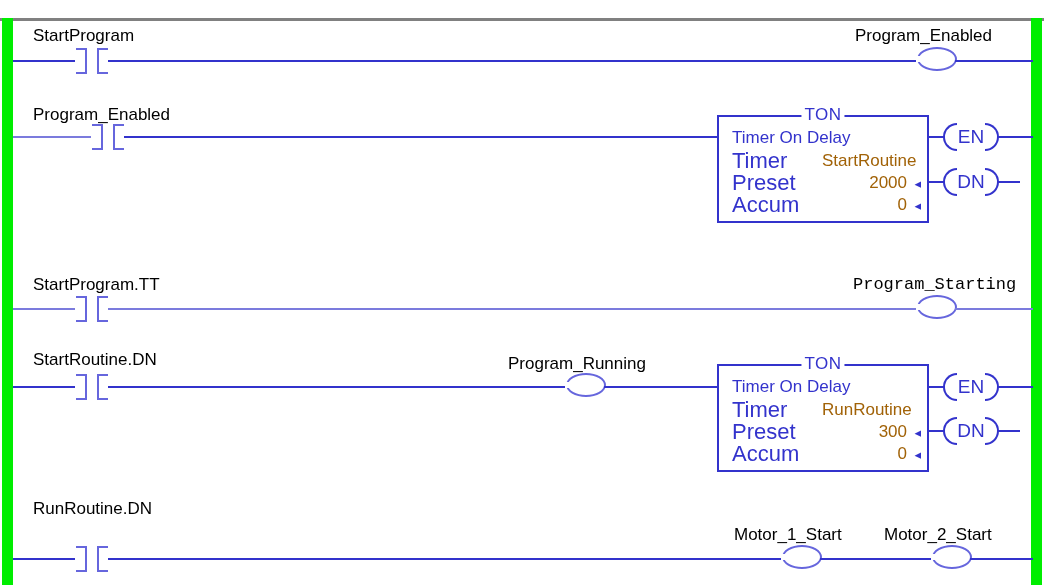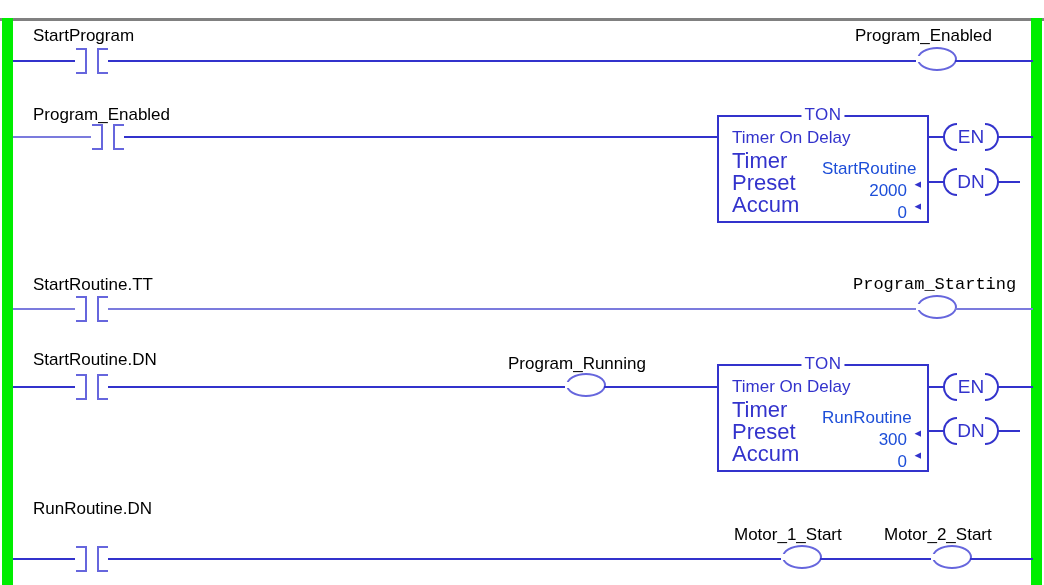--- a/index.html
+++ b/index.html
@@ -154,22 +154,22 @@
     left: 0;
     top: 0;
     color: #3333cc;
     font-size: 22px;
     line-height: 22px;
     white-space: nowrap;
   }
   .block .row .rv {
     position: absolute;
     right: 14px;
-    top: 8px;
-    color: #1d4ed8;
+    top: 0;
+    color: #a16207;
     font-size: 17px;
     line-height: 22px;
     white-space: nowrap;
   }
   .block .row .rv.left-al {
     right: auto;
     left: 90px;
   }
   .block .row .mark {
     position: absolute;
@@ -290,21 +290,21 @@
     <div class="wire" style="left:929px; top:163px; width:16px;"></div>
     <div class="legcoil" style="left:943px; top:150px;">
       <div class="arc a-l"></div>
       <div class="lbl">DN</div>
       <div class="arc a-r"></div>
     </div>
     <div class="wire" style="left:997px; top:163px; width:23px;"></div>
   </div>
 
   <div>
-    <div class="tag" style="left:33px; top:257px;">StartRoutine.TT</div>
+    <div class="tag" style="left:33px; top:257px;">StartProgram.TT</div>
     <div class="wire pale" style="left:13px; top:290px; width:62px;"></div>
     <div class="contact" style="left:75px; top:278px;">
       <div class="stub lt"></div>
       <div class="stub lb"></div>
       <div class="bar l"></div>
       <div class="bar r"></div>
       <div class="stub rt"></div>
       <div class="stub rb"></div>
     </div>
     <div class="wire pale" style="left:108px; top:290px; width:811px;"></div>

